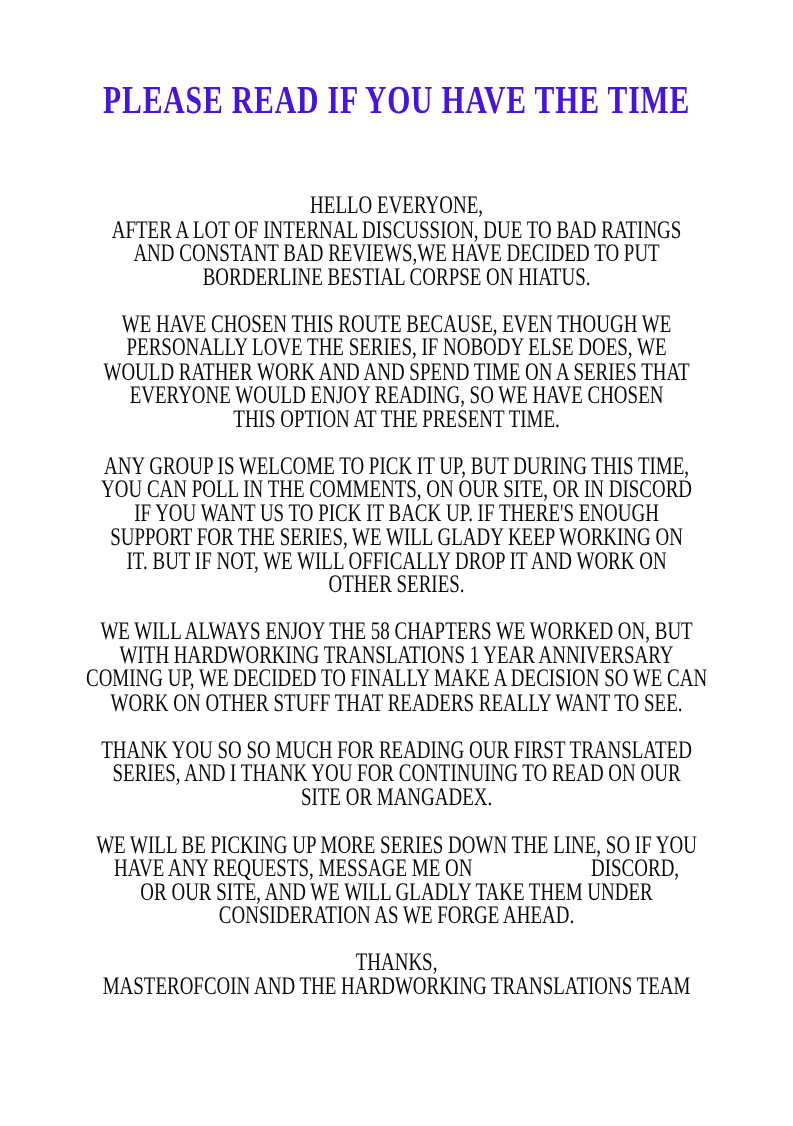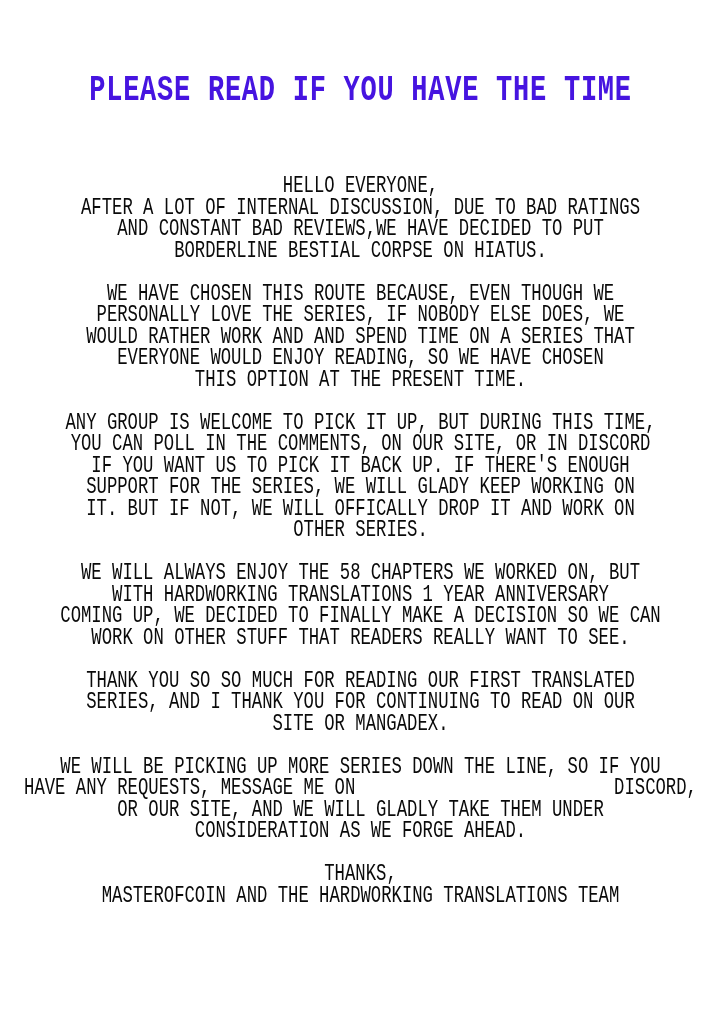--- a/index.html
+++ b/index.html
@@ -6,21 +6,21 @@
     margin: 0;
     padding: 0;
     background: #ffffff;
   }
   .page {
     position: relative;
     width: 721px;
     height: 1024px;
     background: #ffffff;
     overflow: hidden;
-    font-family: Liberation Mono, monospace;
+    font-family: Liberation Serif, serif;
   }
   
   .scale-wrap {
     position: absolute;
     top: 0;
     left: -120px;
     width: 961px;
     transform: scaleX(0.75);
     transform-origin: 50% 0;
     text-align: center;

